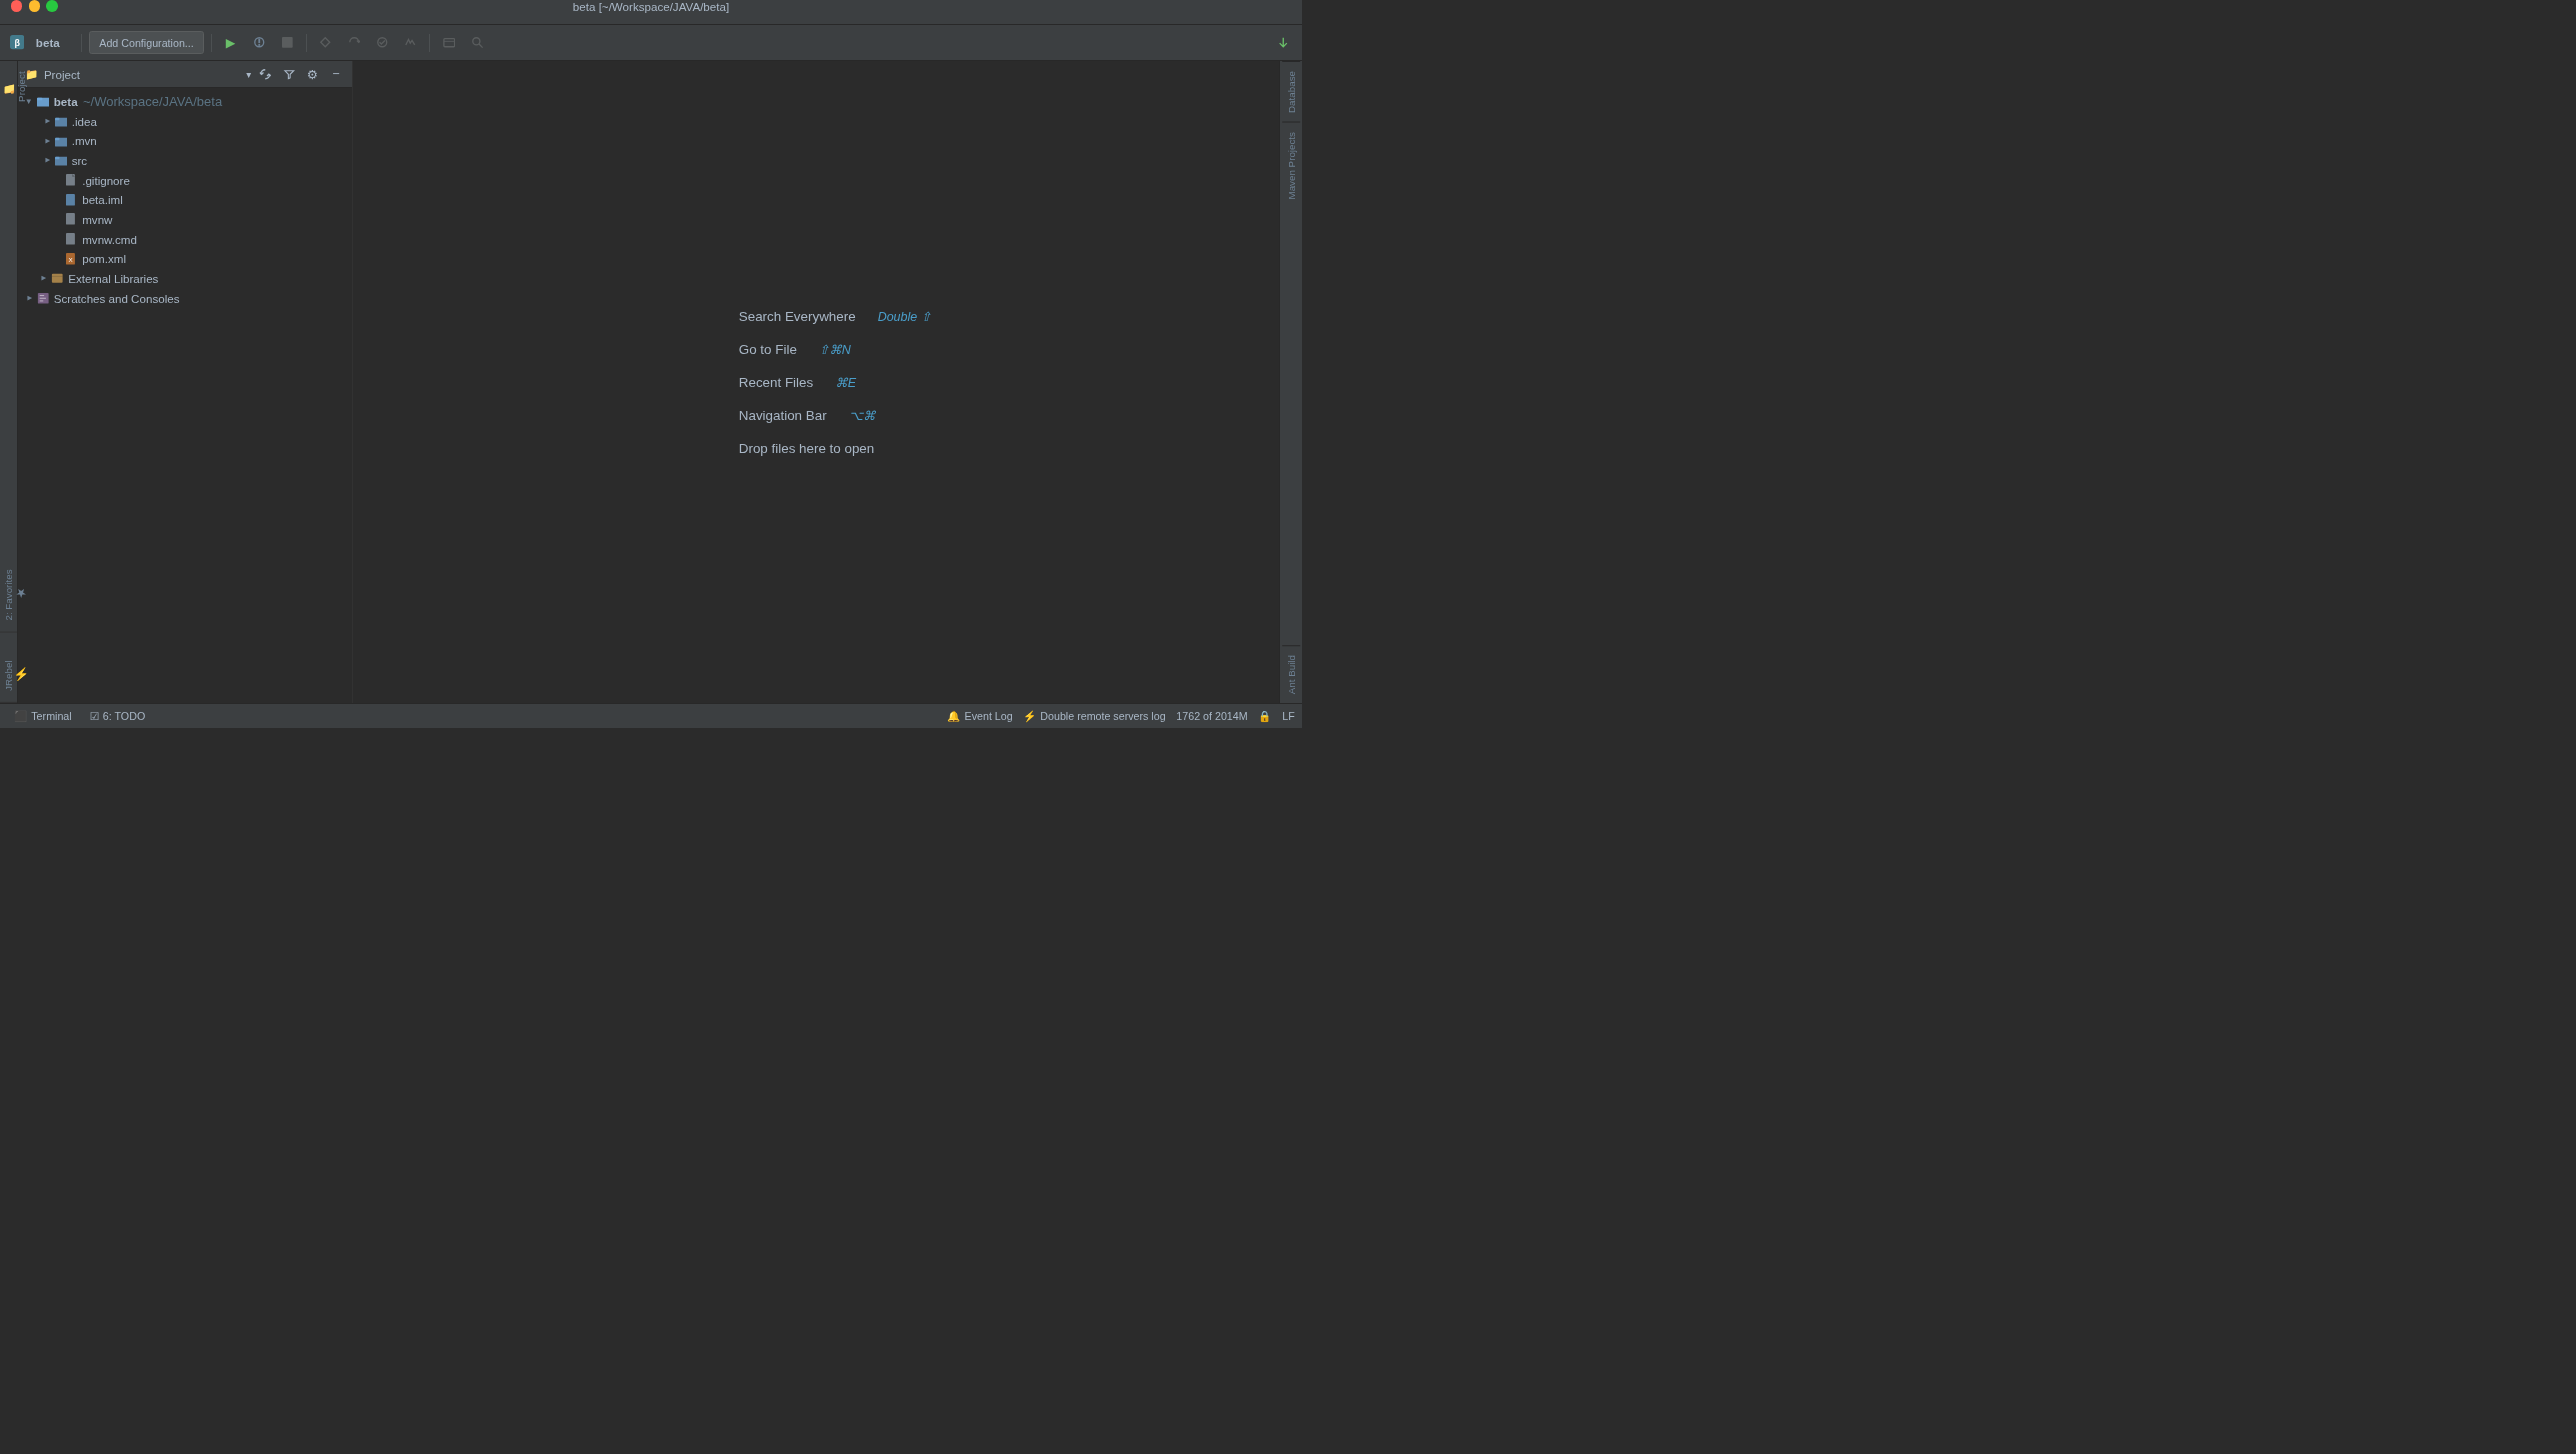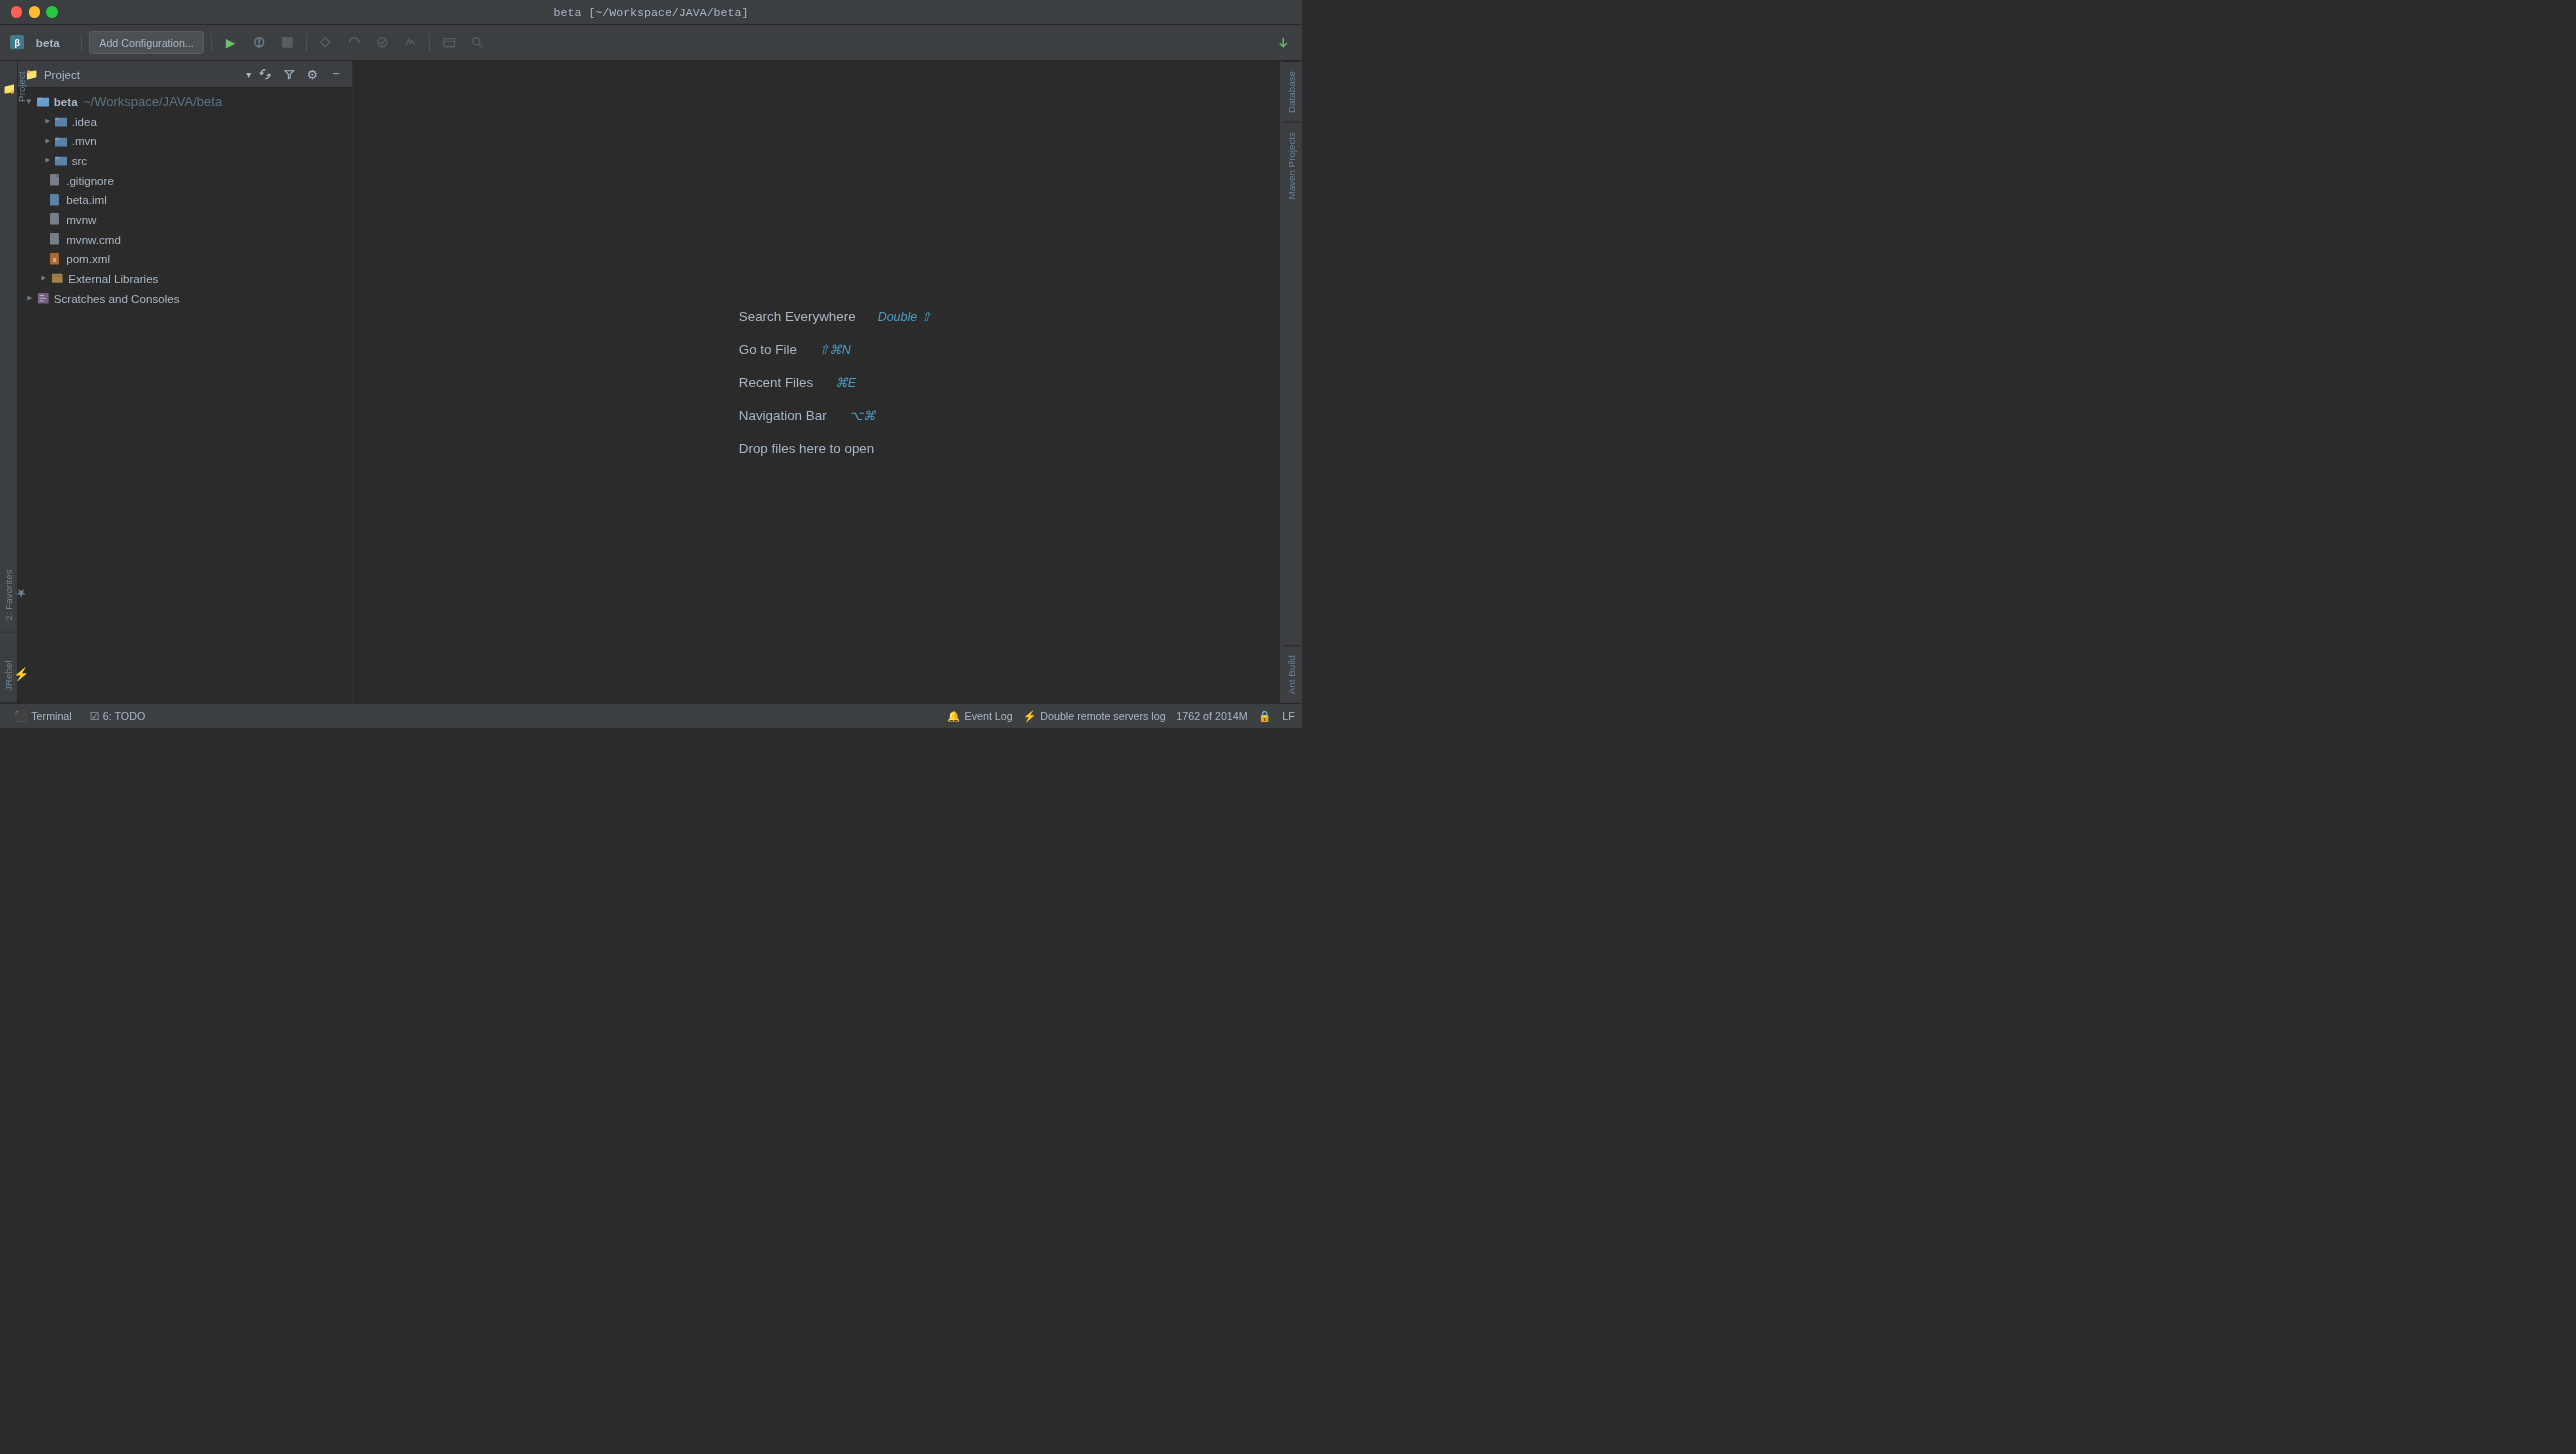--- a/index.html
+++ b/index.html
@@ -13,25 +13,23 @@
       color: #a9b7c6;
       overflow: hidden;
       position: relative;
     }
 
     
     .title-bar {
       height: 25px;
       background: #3c3f41;
       display: flex;
-      align-items: center;
       justify-content: center;
       position: relative;
       border-bottom: 0.9px solid #282828;
-      font-family: Liberation Mono, monospace;
     }
 
     .title-bar-controls {
       position: absolute;
       left: 10.7px;
       display: flex;
       gap: 6.3px;
       align-items: center;
     }
 
@@ -205,21 +203,21 @@
       white-space: nowrap;
     }
 
     .tree-path {
       font-size: 13px;
       color: #5a7383;
       margin-left: 5.4px;
     }
 
     .indent-1 { padding-left: 21.5px; }
-    .indent-2 { padding-left: 16px; }
+    .indent-2 { padding-left: 32px; }
 
     
     .icon-folder { color: #6fa8dc; }
 
     
     .editor-area {
       flex: 1;
       background: #2b2b2b;
       display: flex;
       flex-direction: column;

